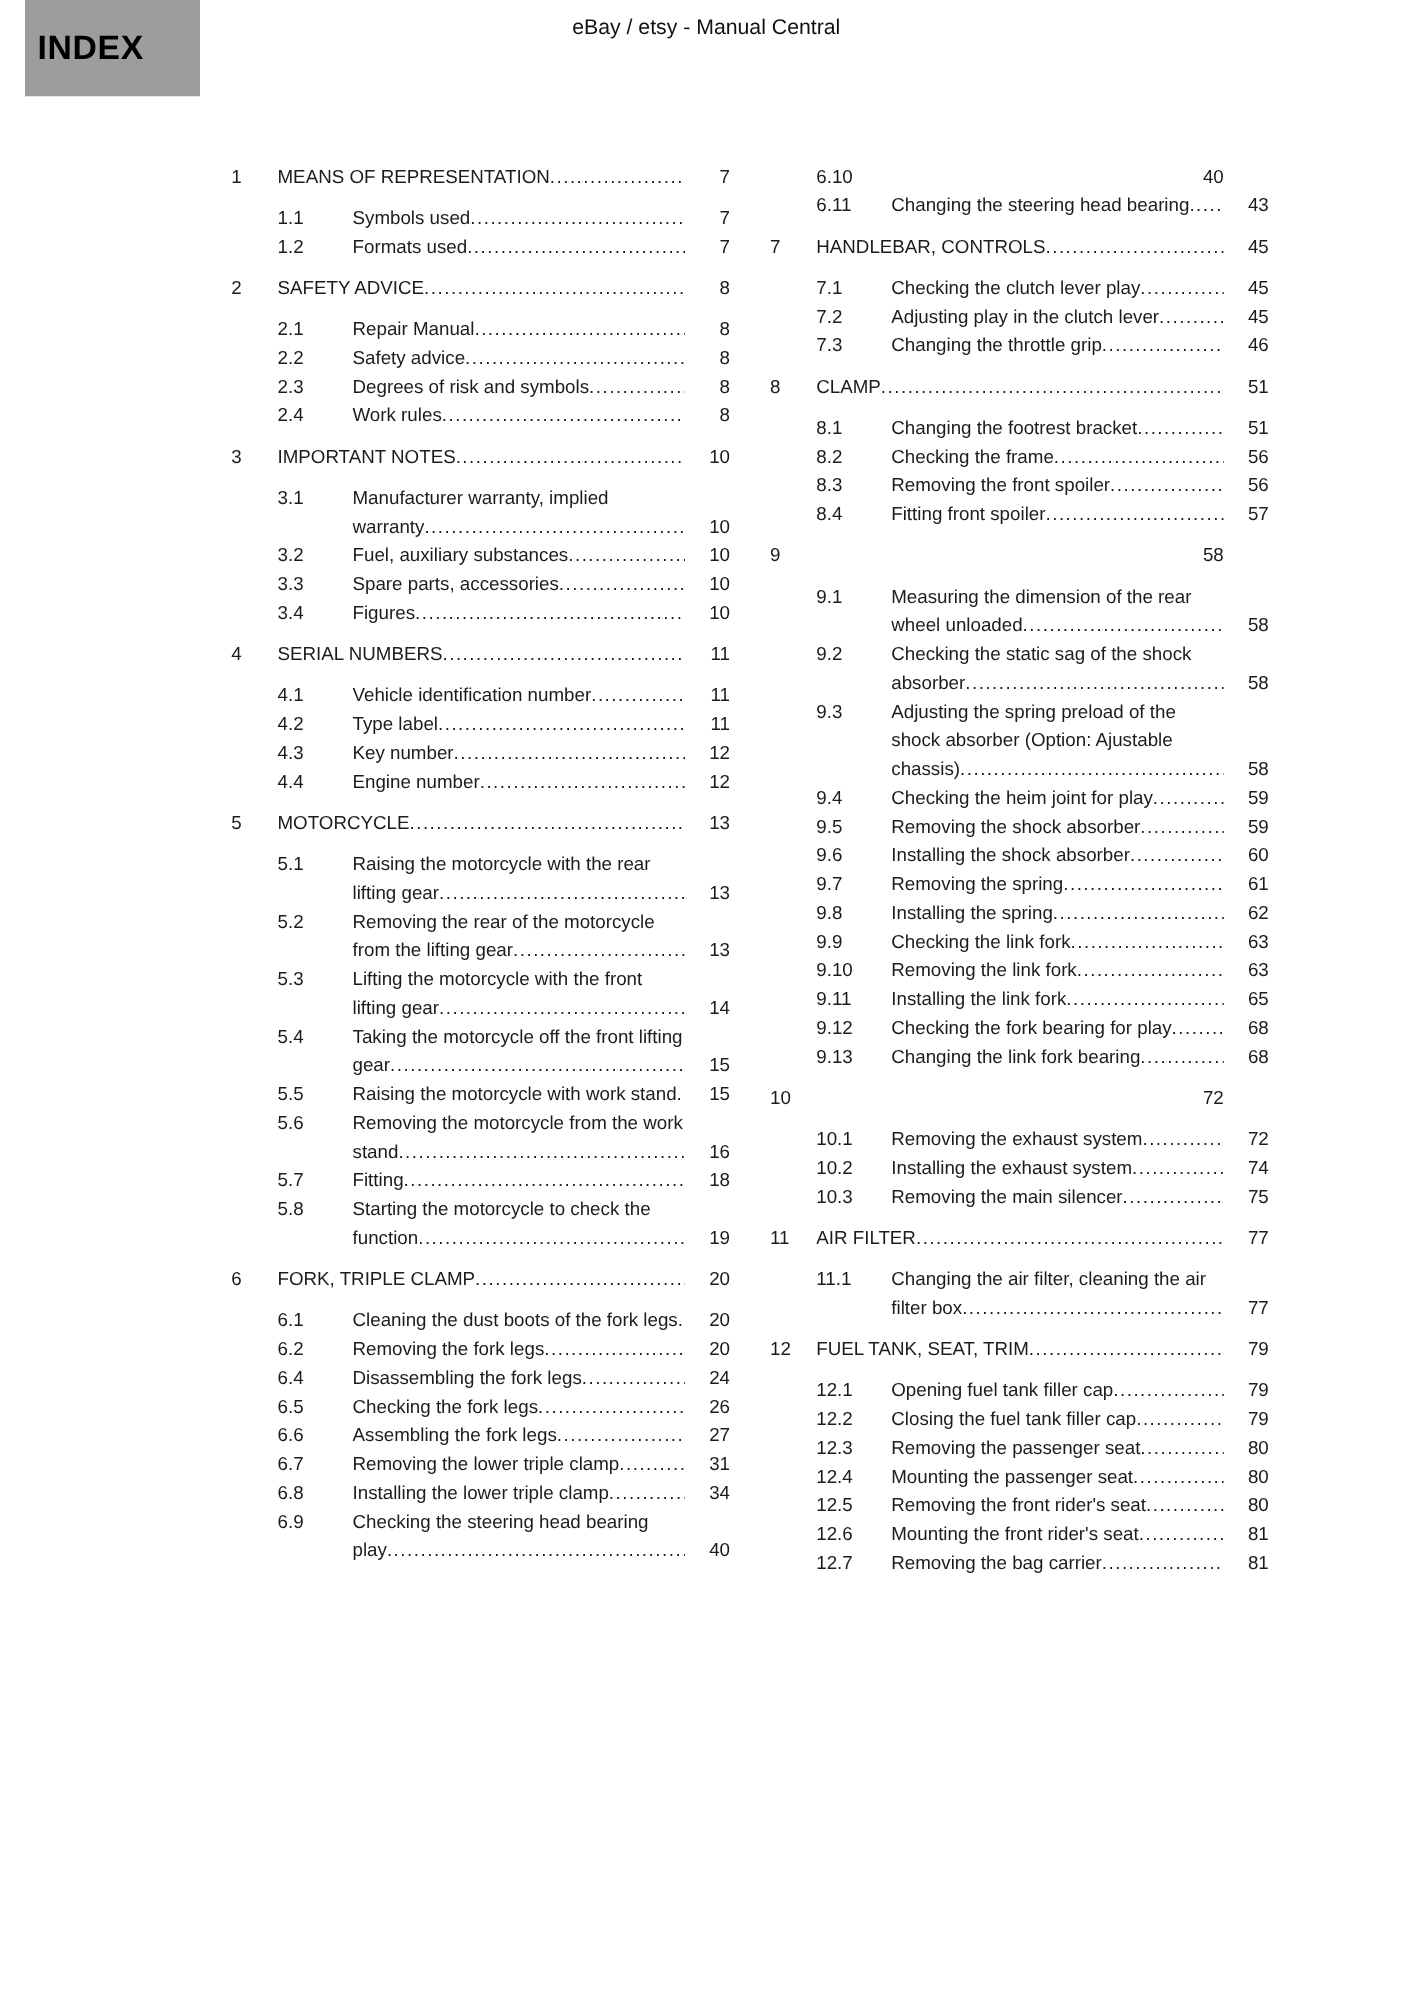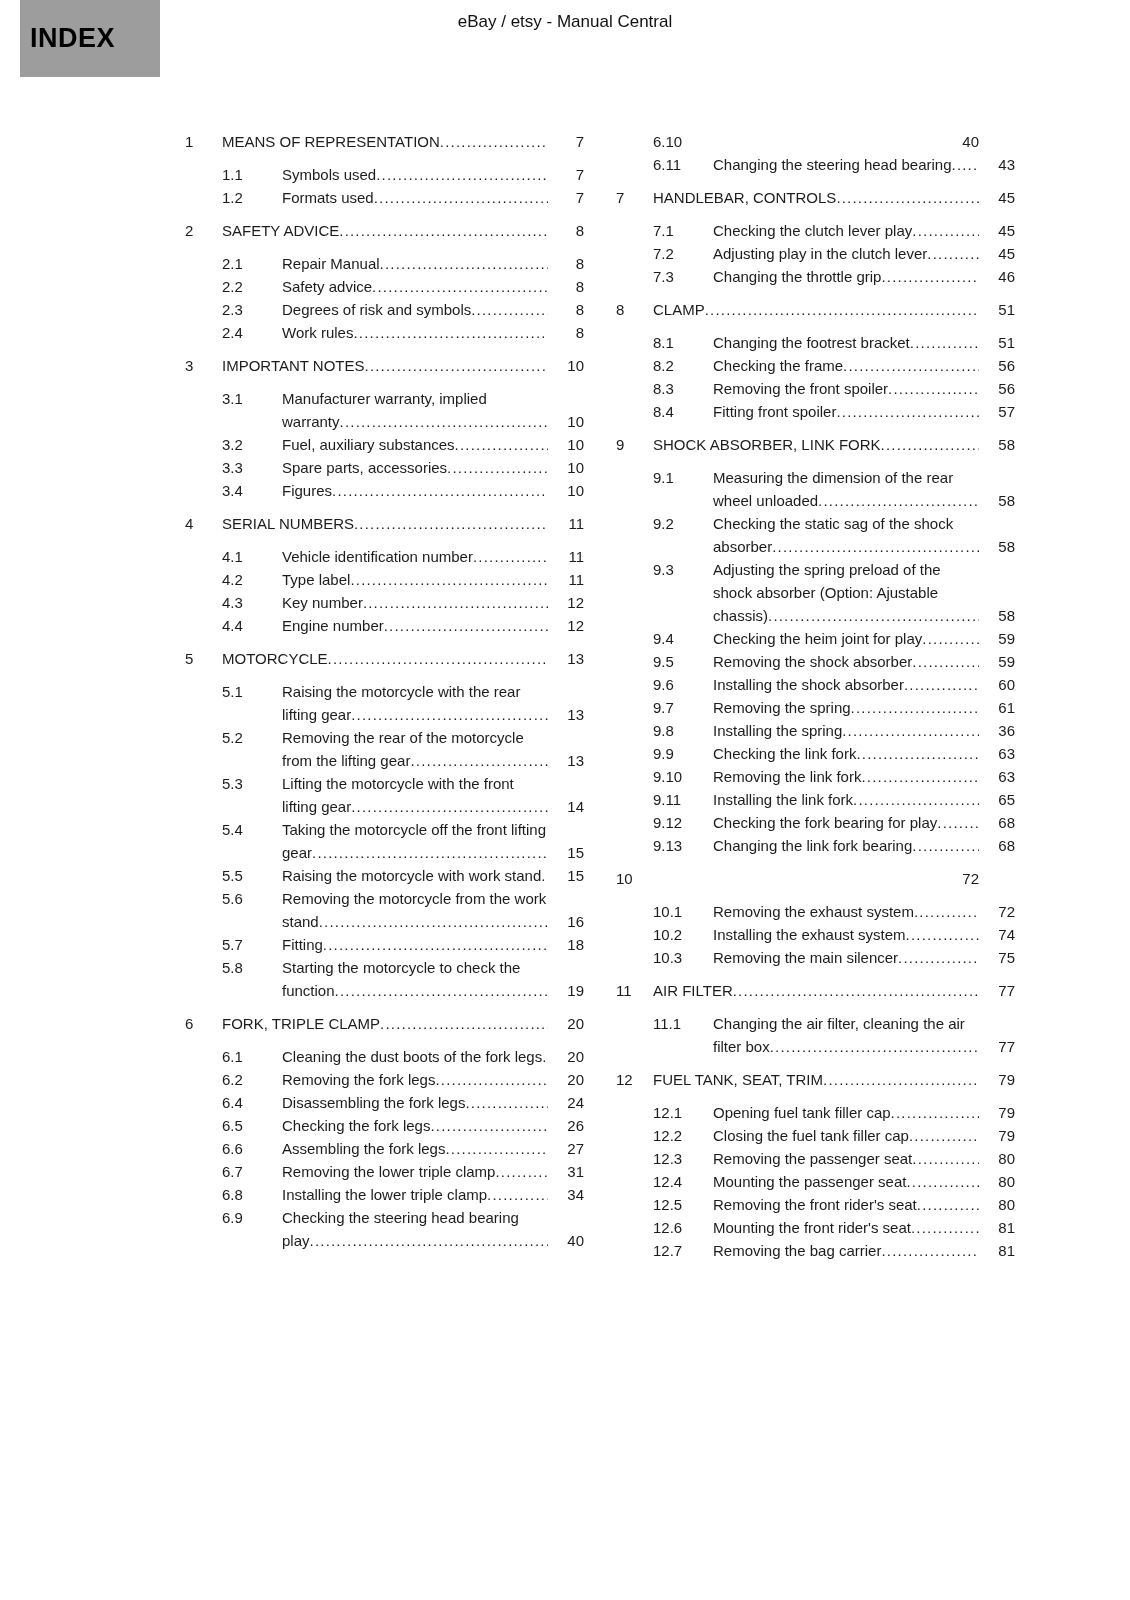--- a/index.html
+++ b/index.html
@@ -374,21 +374,20 @@
           </div>
           <div class="entry item">
             <span class="num">8.4</span>
             <span class="t"><span class="tt">Fitting front spoiler</span></span>
             <span class="pg">57</span>
           </div>
         </div>
         <div class="block">
           <div class="entry section">
             <span class="num">9</span>
-            <span class="t"><span class="tt">SHOCK ABSORBER, LINK FORK</span></span>
             <span class="pg">58</span>
           </div>
           <div class="entry item">
             <span class="num">9.1</span>
             <span class="t"><span class="tt">Measuring the dimension of the rear wheel unloaded</span></span>
             <span class="pg">58</span>
           </div>
           <div class="entry item">
             <span class="num">9.2</span>
             <span class="t"><span class="tt">Checking the static sag of the shock absorber</span></span>
@@ -415,21 +414,21 @@
             <span class="pg">60</span>
           </div>
           <div class="entry item">
             <span class="num">9.7</span>
             <span class="t"><span class="tt">Removing the spring</span></span>
             <span class="pg">61</span>
           </div>
           <div class="entry item">
             <span class="num">9.8</span>
             <span class="t"><span class="tt">Installing the spring</span></span>
-            <span class="pg">36</span>
+            <span class="pg">62</span>
           </div>
           <div class="entry item">
             <span class="num">9.9</span>
             <span class="t"><span class="tt">Checking the link fork</span></span>
             <span class="pg">63</span>
           </div>
           <div class="entry item">
             <span class="num">9.10</span>
             <span class="t"><span class="tt">Removing the link fork</span></span>
             <span class="pg">63</span>

